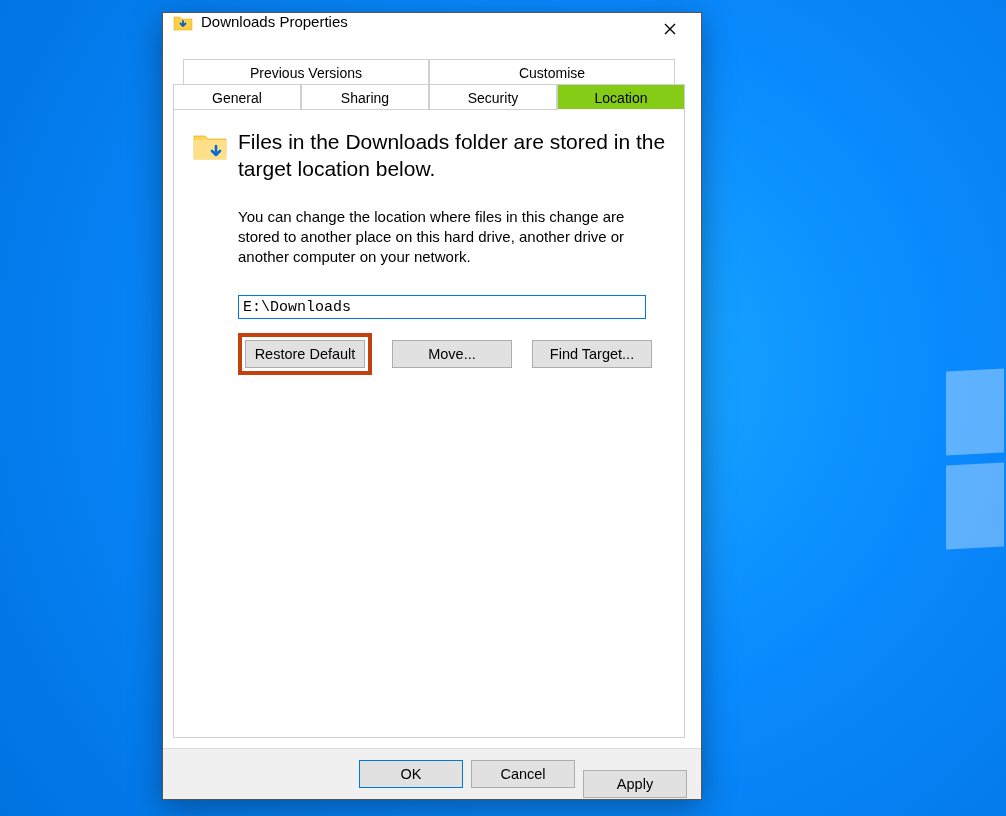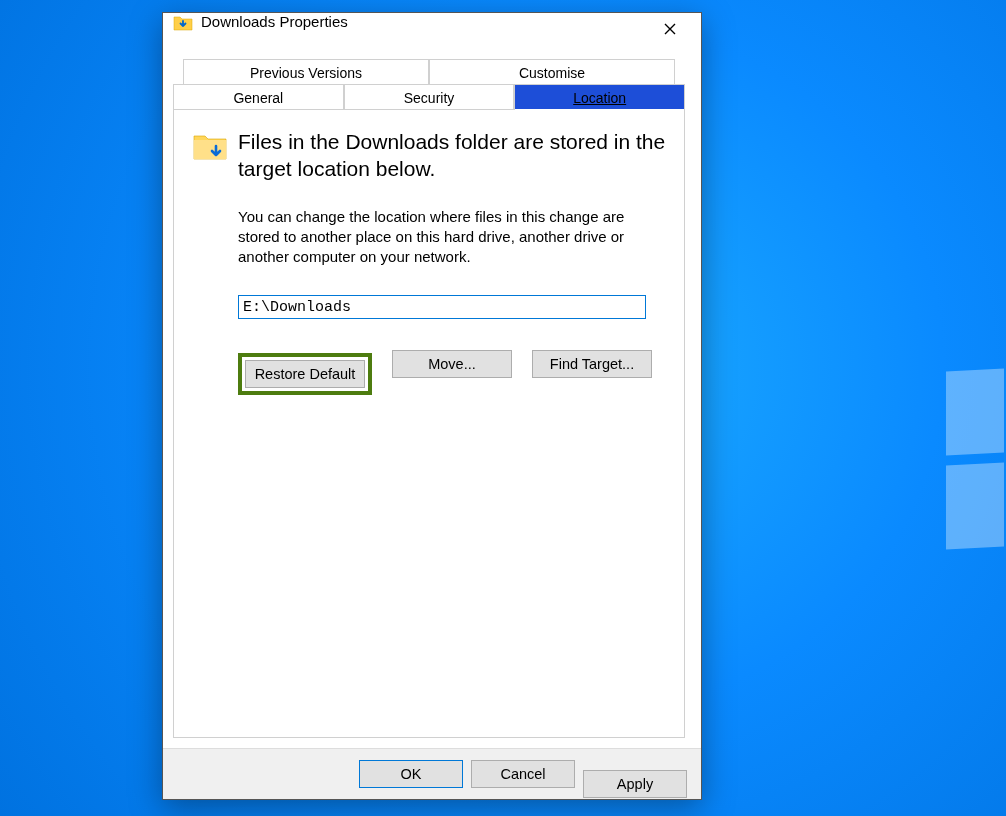--- a/index.html
+++ b/index.html
@@ -100,24 +100,23 @@
     line-height: 26px;
     text-align: center;
     font-size: 14px;
     box-sizing: border-box;
     cursor: default;
   }
   .tab-row.top .tab { flex:1; }
   .tab-row.top { margin-left: 10px; margin-right: 10px; }
   .tab-row.bottom .tab { flex:1; }
   .tab.active {
-    background: #1d4ed8;
+    background: #84cc16;
     position: relative;
     z-index: 2;
-    text-decoration: underline;
   }
   .tab-row.bottom {
     margin-top: -1px;
   }
 
   .tab-panel {
     border: 1px solid #d0d0d0;
     flex: 1;
     margin-top: -1px;
     background: #fff;
@@ -176,24 +175,23 @@
   .win-btn {
     width: 120px;
     height: 28px;
     background: #e1e1e1;
     border: 1px solid #adadad;
     font-size: 14.5px;
     font-family: inherit;
     cursor: default;
   }
   .highlight-box {
-    border: 4px solid #4d7c0f;
+    border: 4px solid #c2410c;
     padding: 3px;
     display: inline-flex;
-    margin-top: 20px;
   }
   .highlight-box .win-btn { margin:0; }
 
   .footer {
     height: 50px;
     border-top: 1px solid #ddd;
     display: flex;
     justify-content: flex-end;
     align-items: center;
     gap: 8px;
@@ -241,20 +239,21 @@
     </div>
 
     <div class="body">
       <div class="tabstrip">
         <div class="tab-row top">
           <div class="tab">Previous Versions</div>
           <div class="tab">Customise</div>
         </div>
         <div class="tab-row bottom">
           <div class="tab">General</div>
+          <div class="tab">Sharing</div>
           <div class="tab">Security</div>
           <div class="tab active">Location</div>
         </div>
       </div>
 
       <div class="tab-panel">
         <div class="info-row">
           <span class="big-folder-icon">
             <svg viewBox="0 0 36 36" width="36" height="36">
               <path d="M2 9 L2 31 L34 31 L34 11 L16 11 L13 8 L2 8 Z" fill="#ffd65a" stroke="#d9a400" stroke-width="0.6"></path>

